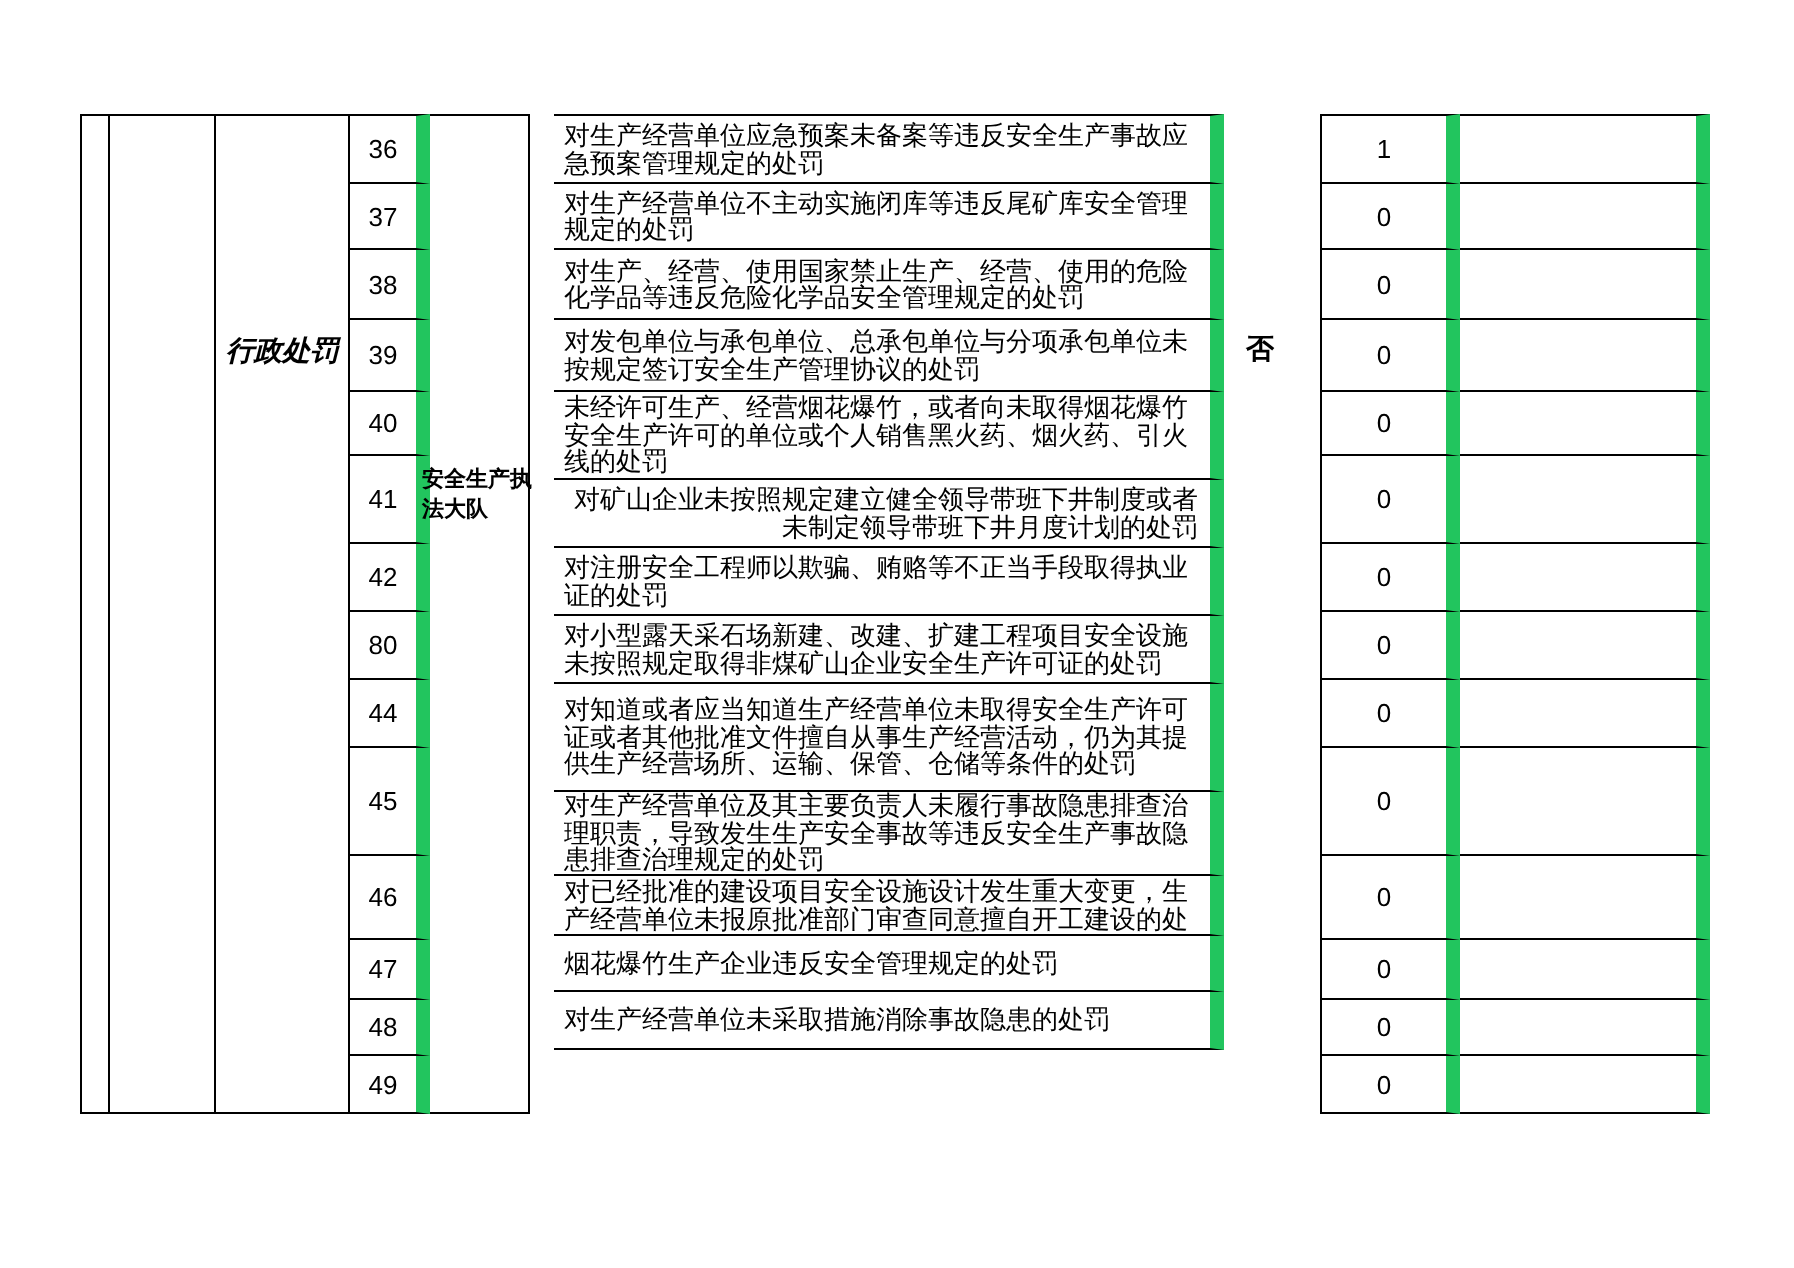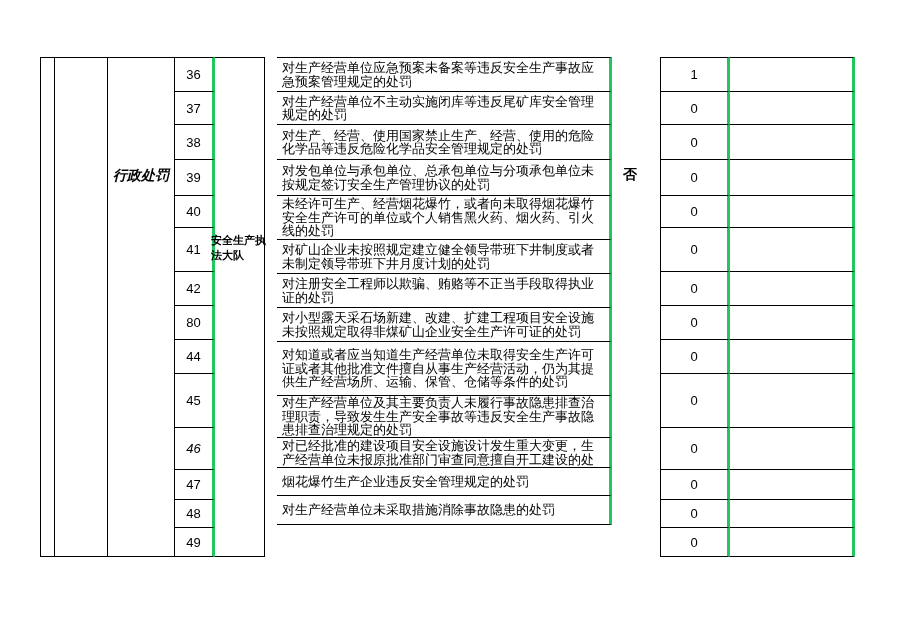--- a/index.html
+++ b/index.html
@@ -21,21 +21,21 @@
     border-right:1px solid #000;
     border-bottom:1px solid #000;
     height:500px;
   }
   .m-a{width:15px;border-left:1px solid #000;}
   .m-b{width:53px;}
   .m-cat{width:67px;position:relative;}
   .m-dept{width:50px;position:relative;}
   .cell{
     box-sizing:border-box;
-    border-right:3px solid #22c55e;
+    border-right:7px solid #22c55e;
     border-bottom:1px solid #000;
     overflow:hidden;
   }
   .ct{border-top:1px solid #000;}
   .c-num{width:40px;display:flex;align-items:center;justify-content:center;font-size:13px;}
   .c-desc{
     width:335px;display:flex;align-items:center;
     font-size:13px;line-height:13.5px;
     padding:0 6px 0 5px;
     margin-left:12px;
@@ -96,21 +96,21 @@
         </div>
         <div class="cell c-num" style="height: 34px;">
           <span>80</span>
         </div>
         <div class="cell c-num" style="height: 34px;">
           <span>44</span>
         </div>
         <div class="cell c-num" style="height: 54px;">
           <span>45</span>
         </div>
-        <div class="cell c-num" style="height: 42px; font-style: italic;">
+        <div class="cell c-num" style="height: 42px;">
           <span>46</span>
         </div>
         <div class="cell c-num" style="height: 30px;">
           <span>47</span>
         </div>
         <div class="cell c-num" style="height: 28px;">
           <span>48</span>
         </div>
         <div class="cell c-num" style="height: 29px;">
           <span>49</span>
@@ -130,21 +130,21 @@
         </div>
         <div class="cell c-desc" style="height: 35px;">
           <span>对生产、经营、使用国家禁止生产、经营、使用的危险化学品等违反危险化学品安全管理规定的处罚</span>
         </div>
         <div class="cell c-desc" style="height: 36px;">
           <span>对发包单位与承包单位、总承包单位与分项承包单位未按规定签订安全生产管理协议的处罚</span>
         </div>
         <div class="cell c-desc" style="height: 44px;">
           <span>未经许可生产、经营烟花爆竹，或者向未取得烟花爆竹安全生产许可的单位或个人销售黑火药、烟火药、引火线的处罚</span>
         </div>
-        <div class="cell c-desc" style="height: 34px;">
+        <div class="cell c-desc" style="height: 34px; text-align: right;">
           <span>对矿山企业未按照规定建立健全领导带班下井制度或者未制定领导带班下井月度计划的处罚</span>
         </div>
         <div class="cell c-desc" style="height: 34px;">
           <span>对注册安全工程师以欺骗、贿赂等不正当手段取得执业证的处罚</span>
         </div>
         <div class="cell c-desc" style="height: 34px;">
           <span>对小型露天采石场新建、改建、扩建工程项目安全设施未按照规定取得非煤矿山企业安全生产许可证的处罚</span>
         </div>
         <div class="cell c-desc" style="height: 54px; align-items: center;">
           <span>对知道或者应当知道生产经营单位未取得安全生产许可证或者其他批准文件擅自从事生产经营活动，仍为其提供生产经营场所、运输、保管、仓储等条件的处罚</span>

